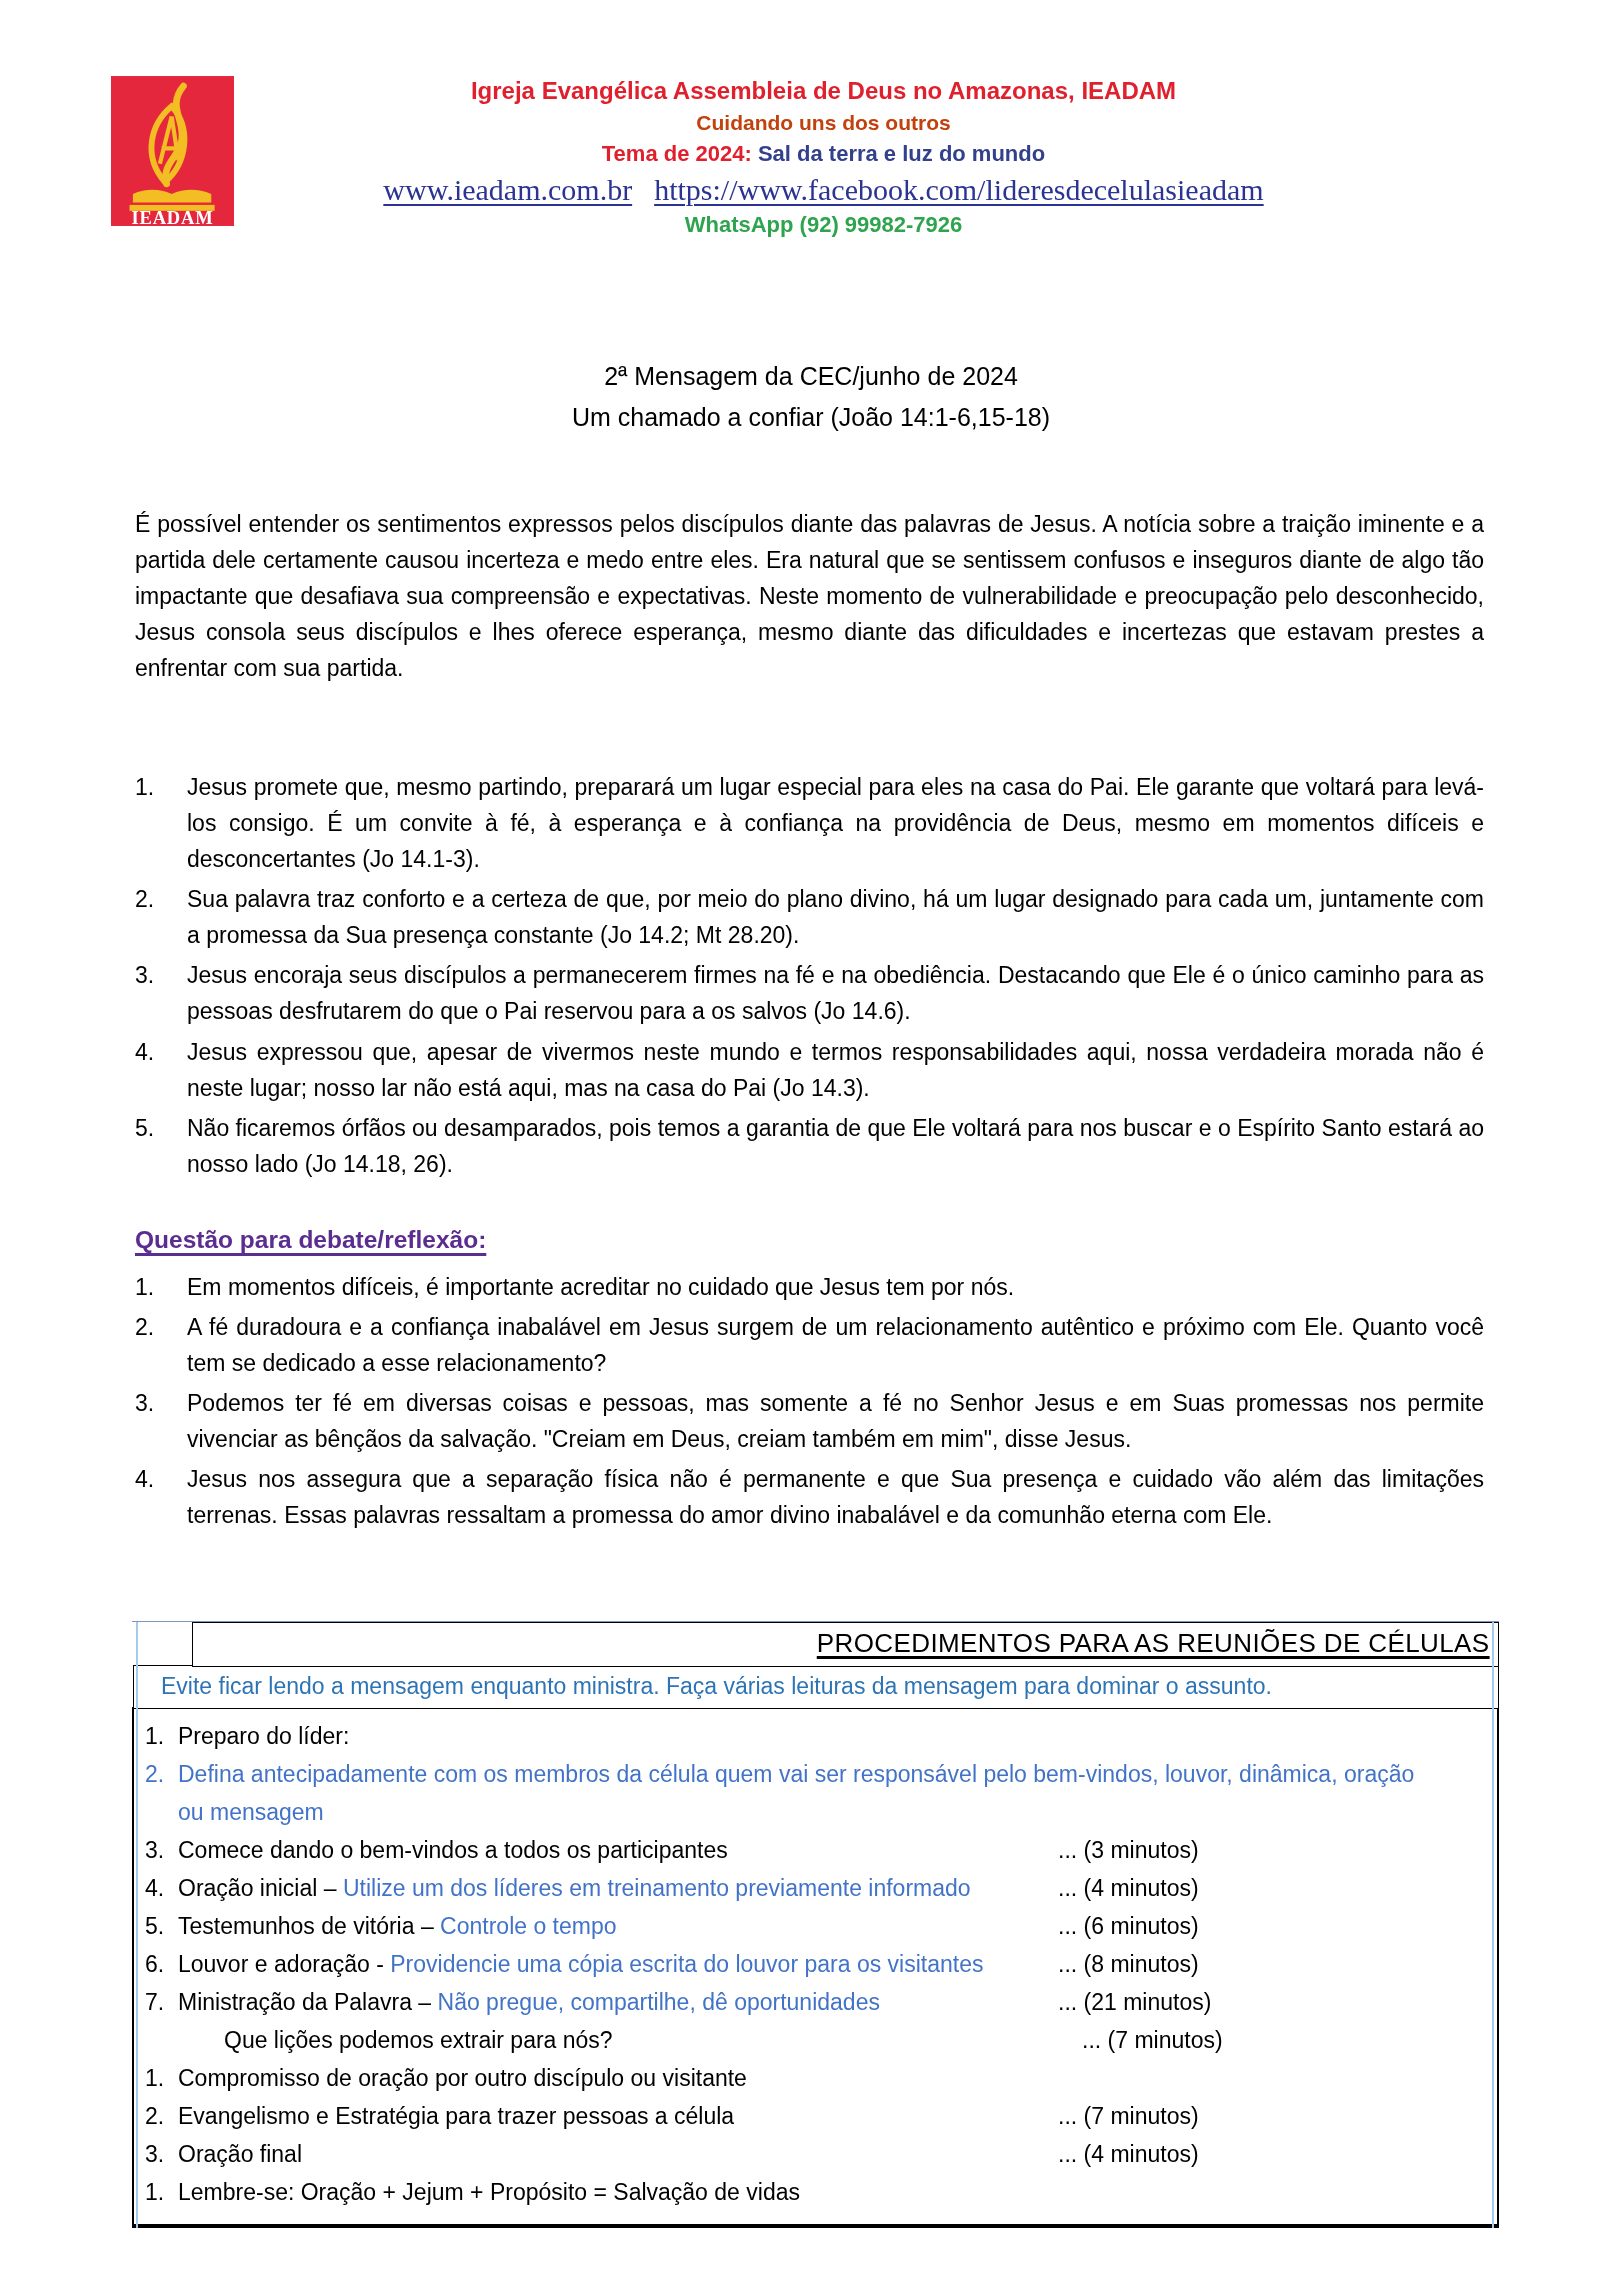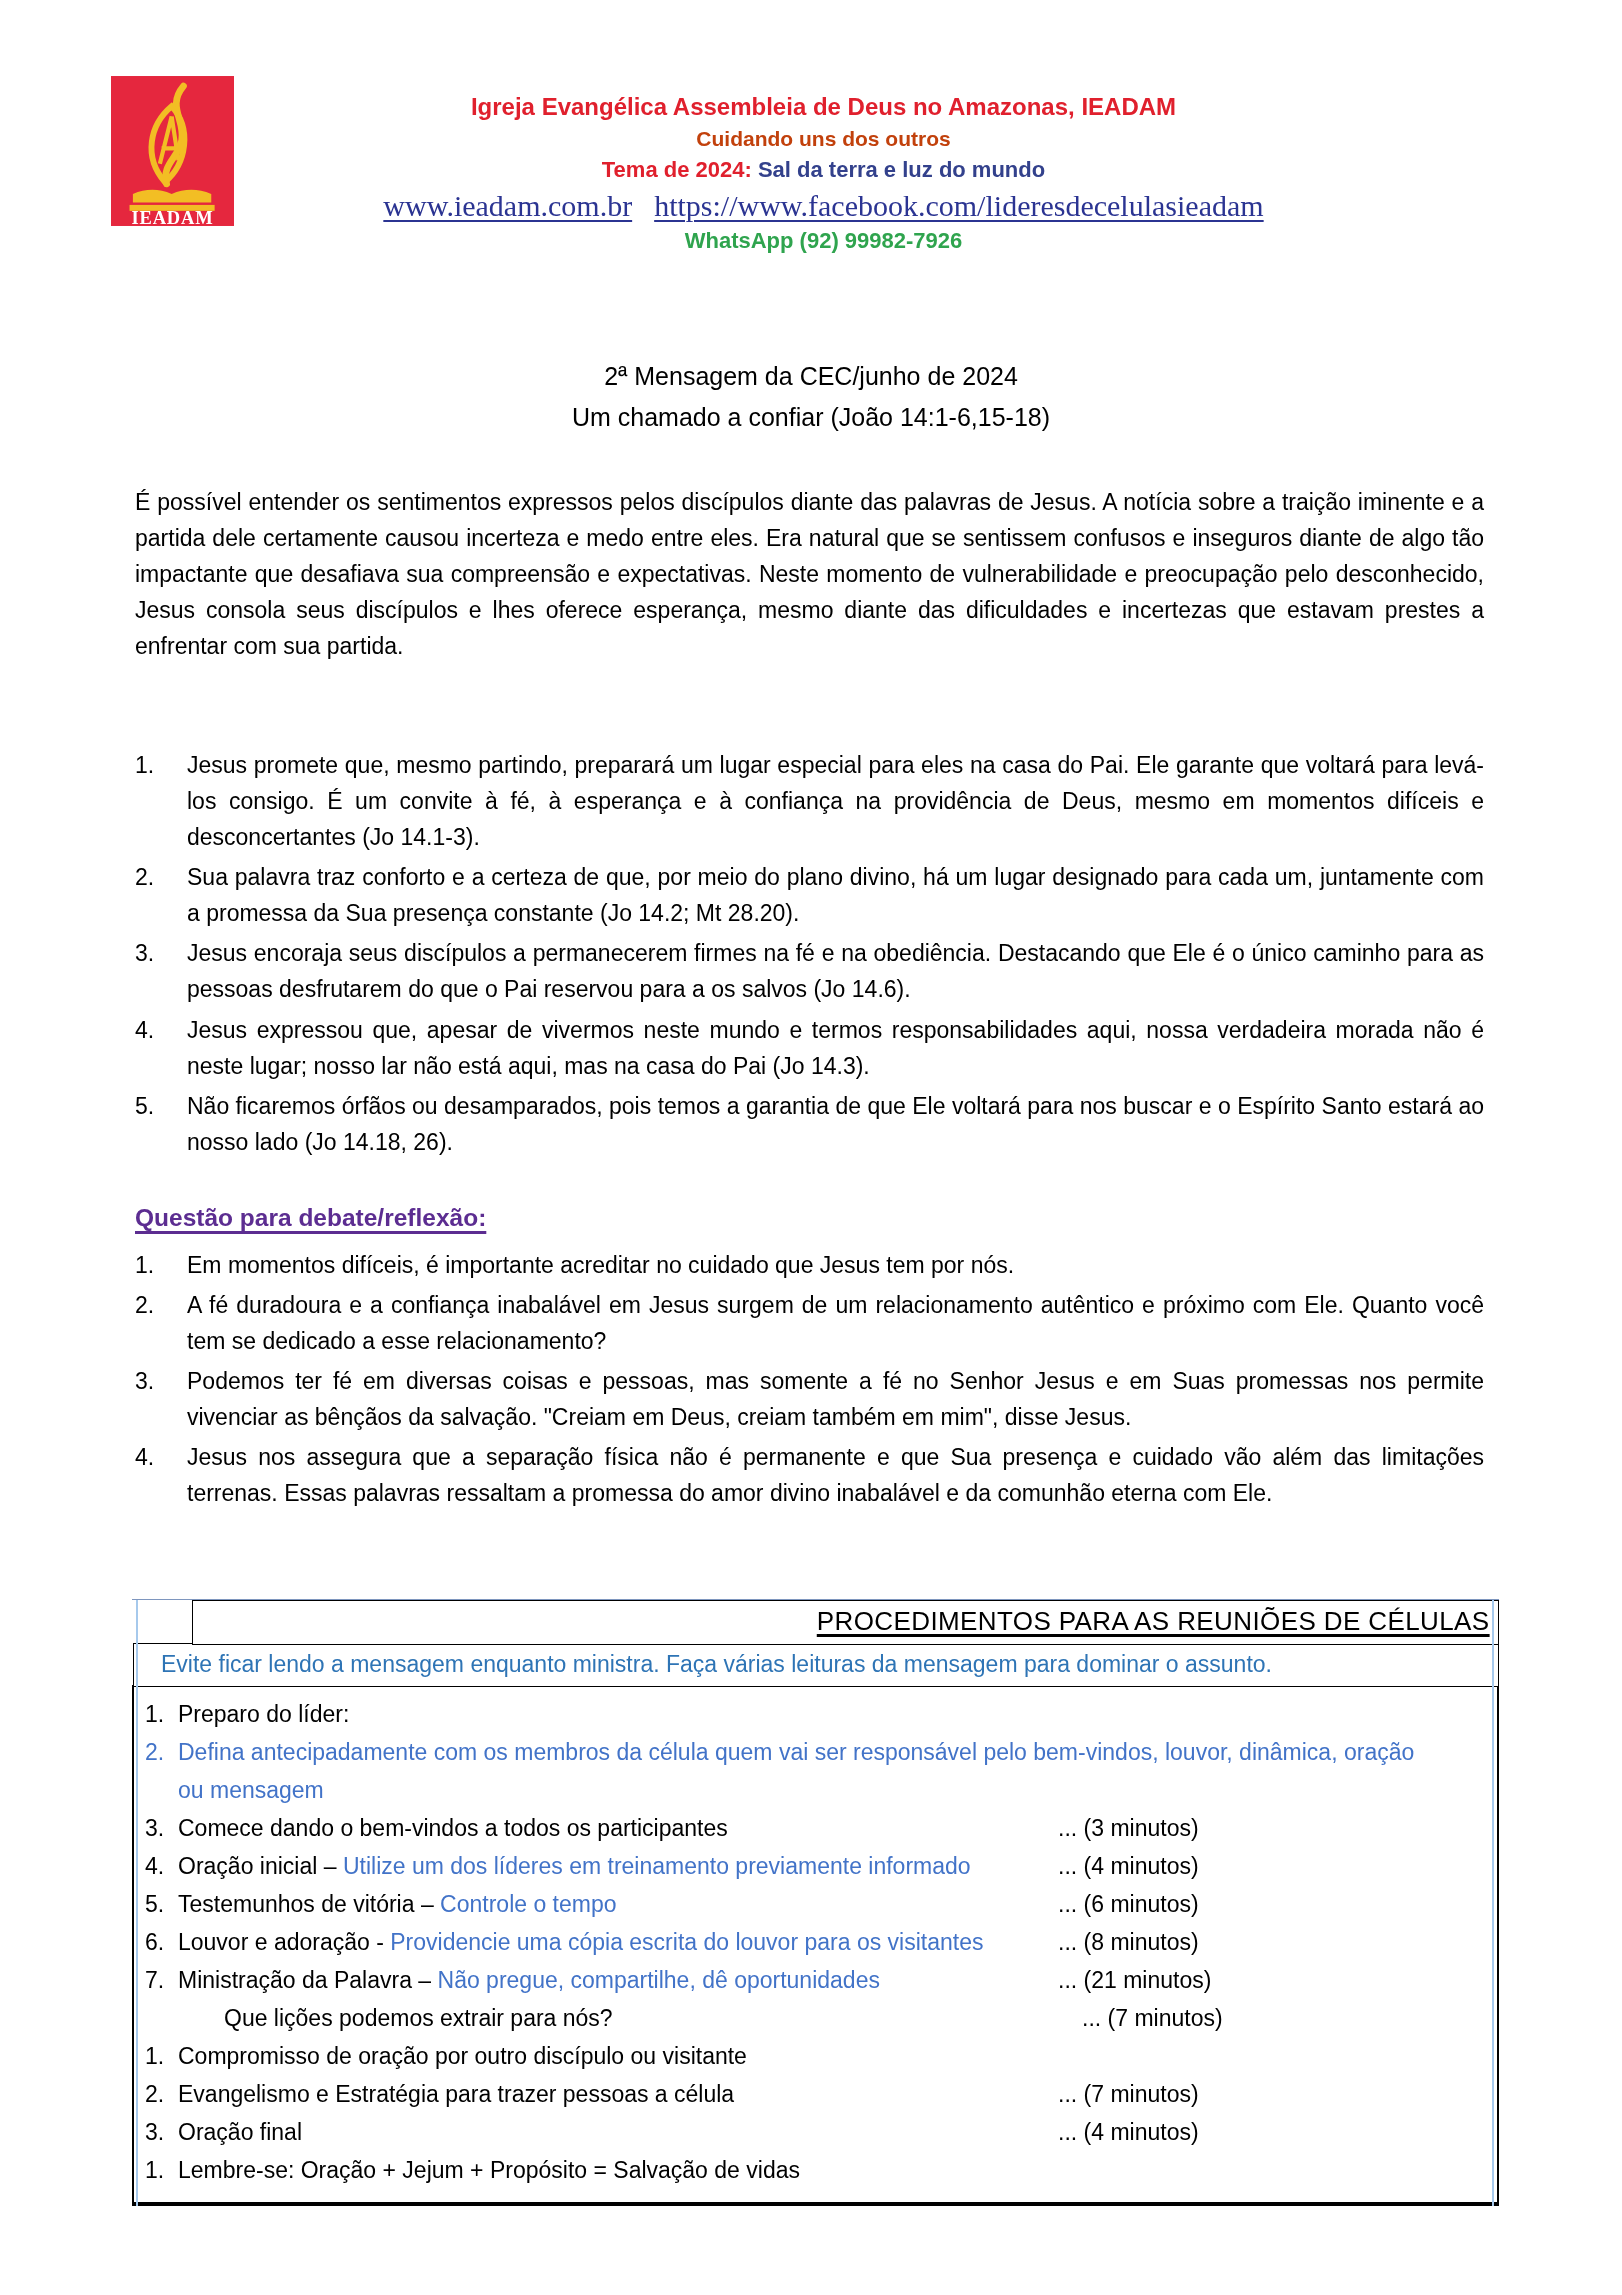--- a/index.html
+++ b/index.html
@@ -11,40 +11,40 @@
     font-family:"Liberation Sans","DejaVu Sans",sans-serif;
     color:#111;
     overflow:hidden;
   }
   
   .hdr{position:relative;margin-top:74px;height:182px;}
   .logo{
     position:absolute;left:111px;top:1.7px;width:123px;height:122px;
   }
   .hdr-center{
-    position:absolute;left:135px;right:110px;top:16px;text-align:center;
+    position:absolute;left:135px;right:110px;top:0;text-align:center;
   }
   .hline1{font-size:24px;font-weight:bold;line-height:34px;}
   .hline2{font-size:21px;font-weight:bold;line-height:30px;}
   .hline3{font-size:22px;font-weight:bold;line-height:32px;}
   .hlinks{
     font-family:"Liberation Serif","DejaVu Serif",serif;
     font-size:30px;line-height:39px;
   }
   .hlinks a{
     color:#2B3492;text-decoration:underline;text-decoration-thickness:1.7px;text-underline-offset:4.2px;
   }
   .hlink-gap{display:inline-block;width:22px;}
   .hwhats{font-size:22px;font-weight:bold;line-height:32px;}
   
   .doc-title{margin-top:100px;text-align:center;font-size:25px;line-height:41px;color:#000;}
   
   .content{margin:0 138px 0 135px;}
   .intro{
-    margin-top:46px;font-size:23px;line-height:36px;text-align:justify;color:#000;
+    margin-top:68px;font-size:23px;line-height:36px;text-align:justify;color:#000;
   }
   .numlist{margin:0;padding:0;list-style:none;}
   .numlist li{
     position:relative;padding-left:52px;font-size:23px;line-height:36px;
     text-align:justify;color:#000;margin-bottom:4.2px;
   }
   .numlist li .linum{position:absolute;left:0;top:0;}
   .points{margin-top:83px;}
   .debate{margin-top:44px;}
   .debate-h{

